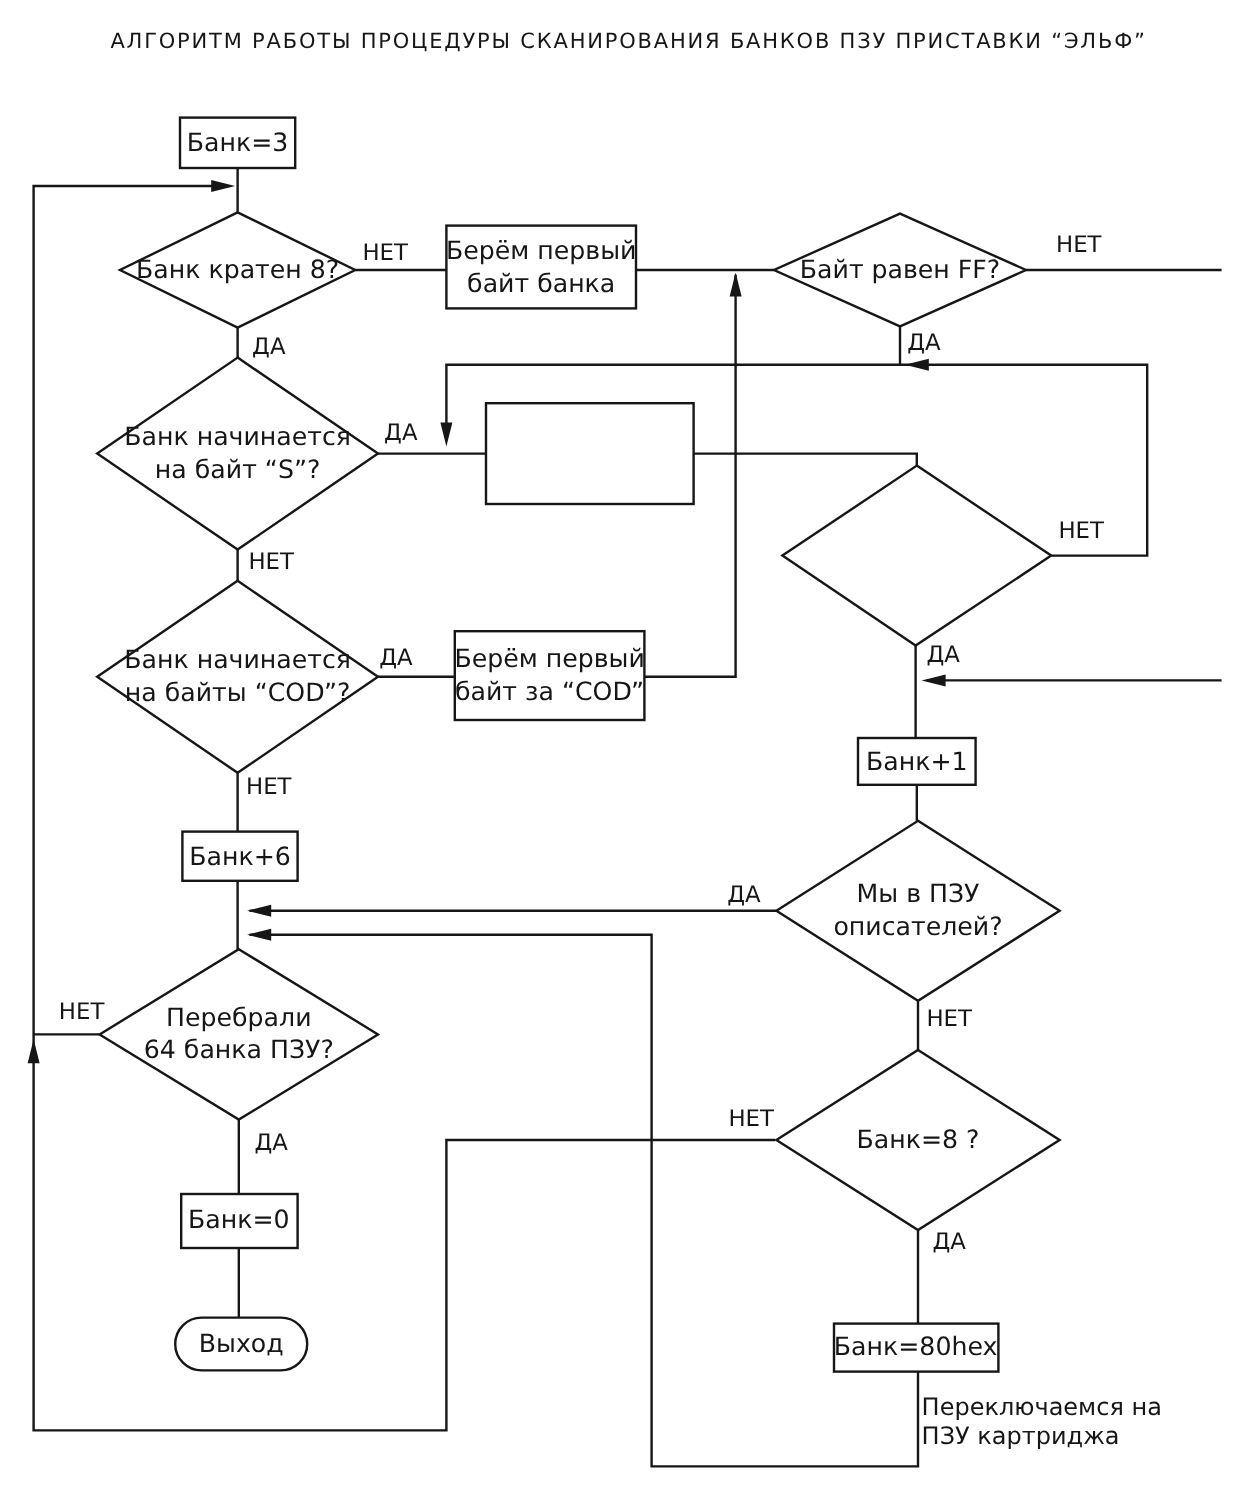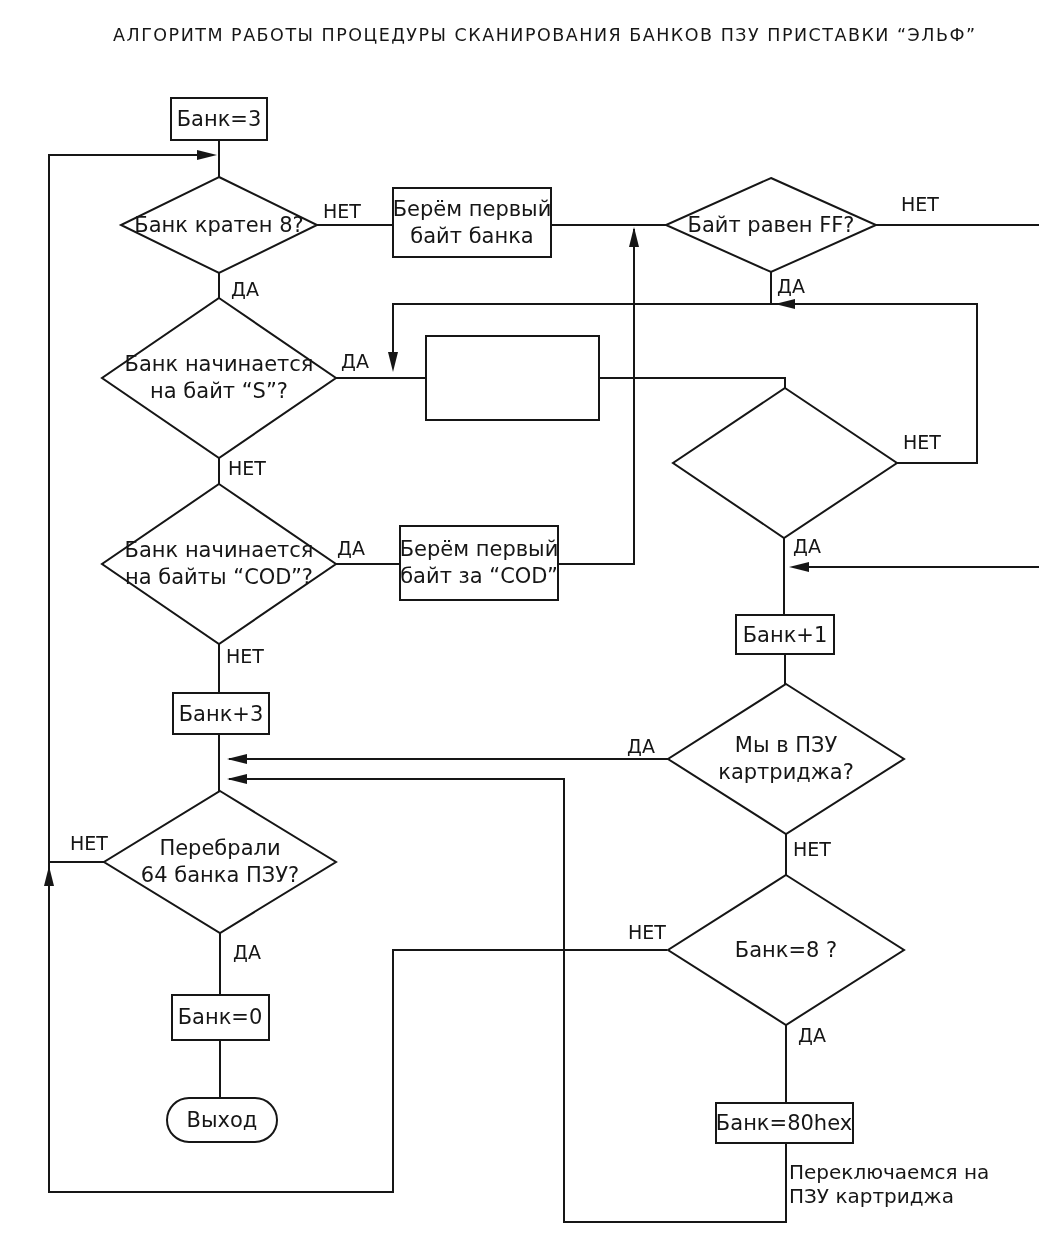--- a/index.html
+++ b/index.html
@@ -1,18 +1,18 @@
 <!DOCTYPE html>
 <html><head>
 <meta charset="utf-8">
 <style>
   html,body{margin:0;padding:0;background:#ffffff;}
   .canvas{
     position:relative;width:1018px;height:1250px;background:#ffffff;
-    font-family:"DejaVu Sans",sans-serif;color:#161616;overflow:hidden;margin-left:21px;
+    font-family:"DejaVu Sans",sans-serif;color:#161616;overflow:hidden;
   }
   svg.flow{position:absolute;left:0;top:0;width:1050px;height:1250px;}
   .lbl{
     position:absolute;transform:translate(-50%,-50%);
     font-size:21px;line-height:27px;text-align:center;white-space:pre-line;
     color:#161616;letter-spacing:0px;
   }
   .edge{font-size:19px;line-height:20px;}
   .title{
     transform:none;text-align:left;font-size:17.5px;letter-spacing:1.5px;
@@ -93,23 +93,23 @@
   <div class="lbl" style="left:451px;top:223px;">Берём первый
 байт банка</div>
   <div class="lbl" style="left:750px;top:225px;">Байт равен FF?</div>
   <div class="lbl" style="left:198px;top:378px;">Банк начинается
 на байт “S”?</div>
   <div class="lbl" style="left:198px;top:564px;">Банк начинается
 на байты “COD”?</div>
   <div class="lbl" style="left:458px;top:563px;">Берём первый
 байт за “COD”</div>
   <div class="lbl" style="left:764px;top:635px;">Банк+1</div>
-  <div class="lbl" style="left:200px;top:714px;">Банк+3</div>
+  <div class="lbl" style="left:200px;top:714px;">Банк+6</div>
   <div class="lbl" style="left:765px;top:759px;">Мы в ПЗУ
-картриджа?</div>
+описателей?</div>
   <div class="lbl" style="left:199px;top:862px;">Перебрали
 64 банка ПЗУ?</div>
   <div class="lbl" style="left:765px;top:950px;">Банк=8 ?</div>
   <div class="lbl" style="left:199px;top:1017px;">Банк=0</div>
   <div class="lbl" style="left:763px;top:1123px;">Банк=80hex</div>
   <div class="lbl" style="left:201px;top:1120px;">Выход</div>
 
   <div class="lbl edge" style="left:321px;top:211px;">НЕТ</div>
   <div class="lbl edge" style="left:224px;top:289px;">ДА</div>
   <div class="lbl edge" style="left:899px;top:204px;">НЕТ</div>

